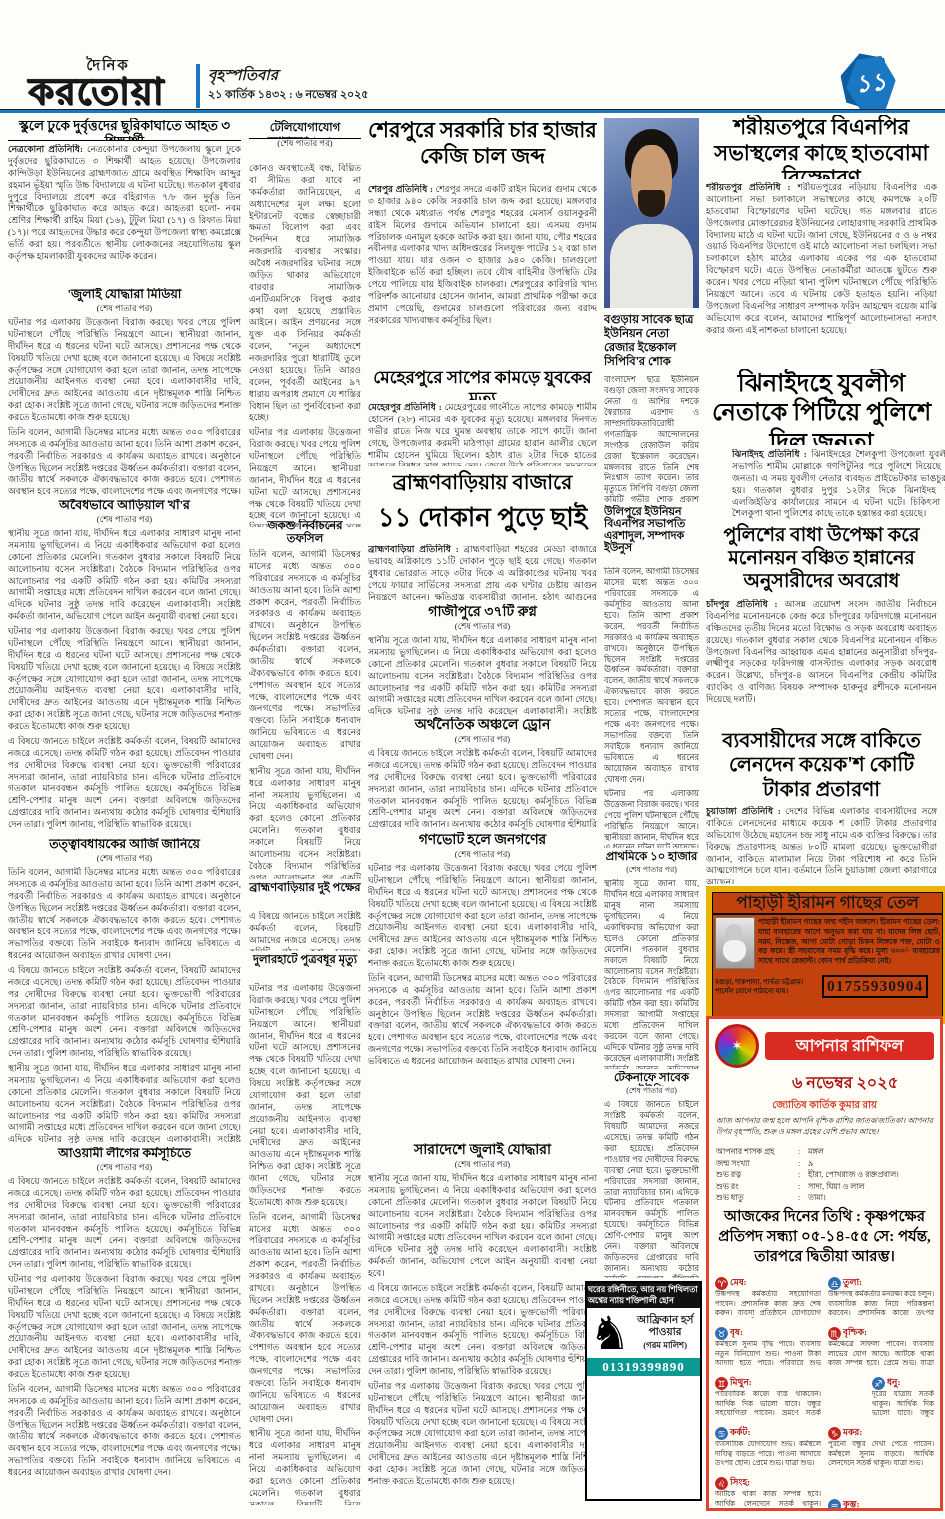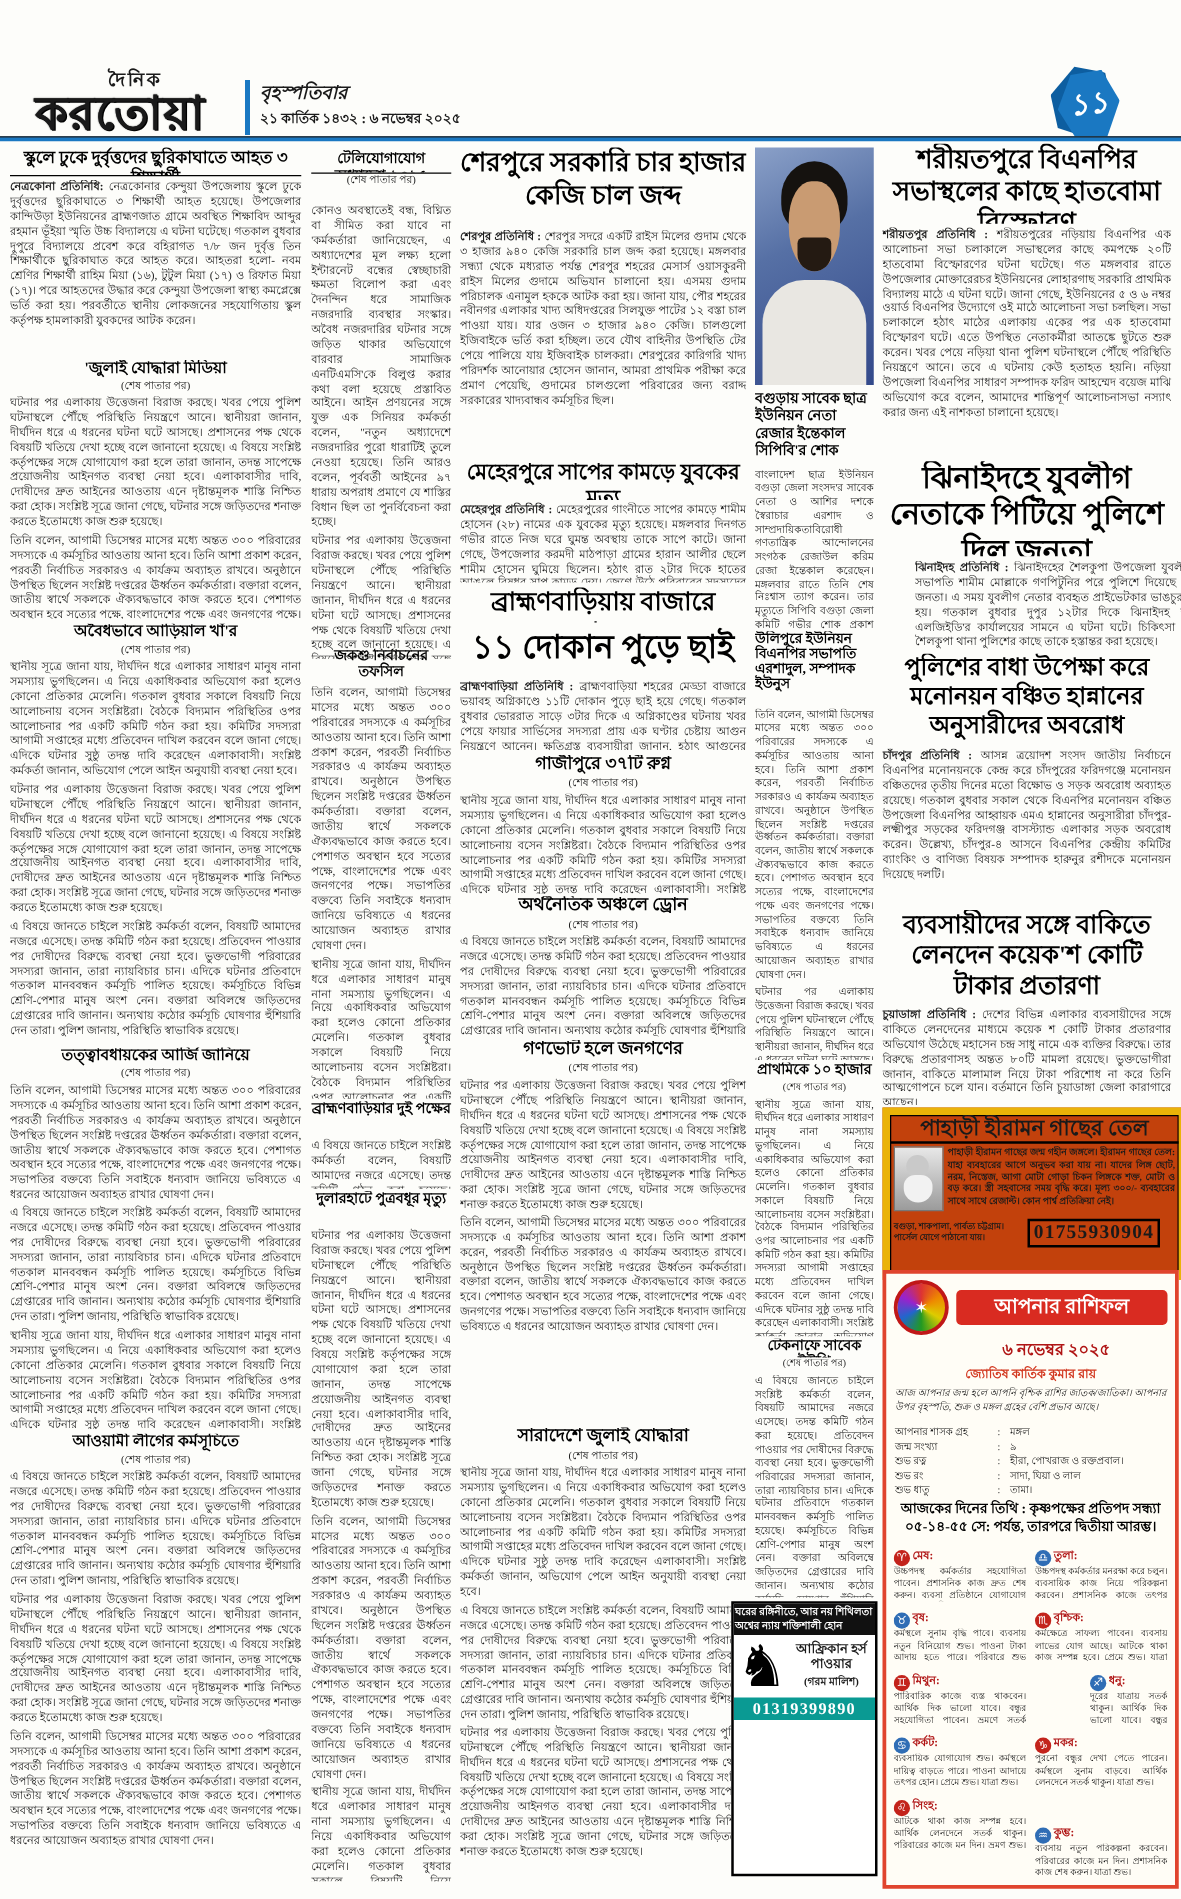--- a/index.html
+++ b/index.html
@@ -42,27 +42,27 @@
   .oldman{width:38px;height:50px;background:linear-gradient(180deg,#e8e8e8,#9b9b9b);position:relative;flex:none;border:1px solid #777;}
   .oldman:before{content:"";position:absolute;left:9px;top:6px;width:18px;height:18px;border-radius:50%;background:#c9c9c9;}
   .oldman:after{content:"";position:absolute;left:7px;top:22px;width:23px;height:22px;border-radius:40% 40% 50% 50%;background:#f2f2f2;}
   .oil-phone{font-size:15.5px;font-weight:900;border:2px solid #000;padding:0 3px;line-height:1.2;letter-spacing:1px;}
   
   .horo{border:3px solid #e0442e;background:#fffdf6;overflow:hidden;}
   .wheel{width:38px;height:38px;border-radius:50%;border:3px solid #c01818;
          background:conic-gradient(#d33,#e80,#dc0,#292,#26c,#92c,#d33);
          display:flex;align-items:center;justify-content:center;color:#fff;font-size:13px;flex:none;}
   .horo-band{background:#d92b21;color:#fff;font-size:16px;font-weight:900;text-align:center;border-radius:4px;padding:4px 0;line-height:1.2;}
-  .horo-date{color:#b01515;font-weight:bold;font-size:13px;text-align:center;padding-left:41px;}
+  .horo-date{color:#b01515;font-weight:bold;font-size:16px;text-align:center;padding-left:41px;}
   .horo-astro{color:#d33a22;font-size:10px;font-weight:bold;text-align:center;}
   .horo-intro{font-size:7.8px;line-height:1.35;text-align:justify;overflow:hidden;font-style:italic;}
   .attr{display:flex;font-size:8px;line-height:1.45;}
   .attr .k{width:82px;flex:none;}
   .attr .c{width:10px;flex:none;}
-  .tithi{font-size:11px;font-weight:900;text-align:center;line-height:1.35;color:#000;}
+  .tithi{font-size:15px;font-weight:900;text-align:center;line-height:1.35;color:#000;}
   .signs{display:grid;grid-template-columns:1fr 1fr;column-gap:7px;row-gap:3px;}
   .sign{overflow:hidden;}
   .sign-ico{display:inline-flex;width:13px;height:13px;border-radius:50%;background:#c3231b;color:#fff;
             font-size:9px;align-items:center;justify-content:center;font-family:"DejaVu Sans",sans-serif;vertical-align:-2px;margin-right:2px;}
   .sign-ico.blue{background:#2f6db5;}
   .sign-name{font-weight:900;color:#b01515;font-size:9px;}
   .sign-txt{font-size:7.2px;line-height:1.3;text-align:justify;display:block;overflow:hidden;}
   
   .horsead{border:2px solid #000;background:#fff;overflow:hidden;}
   .horse-head{background:#111;color:#fff;font-size:8.2px;font-weight:bold;line-height:1.3;padding:2px 1px;}

